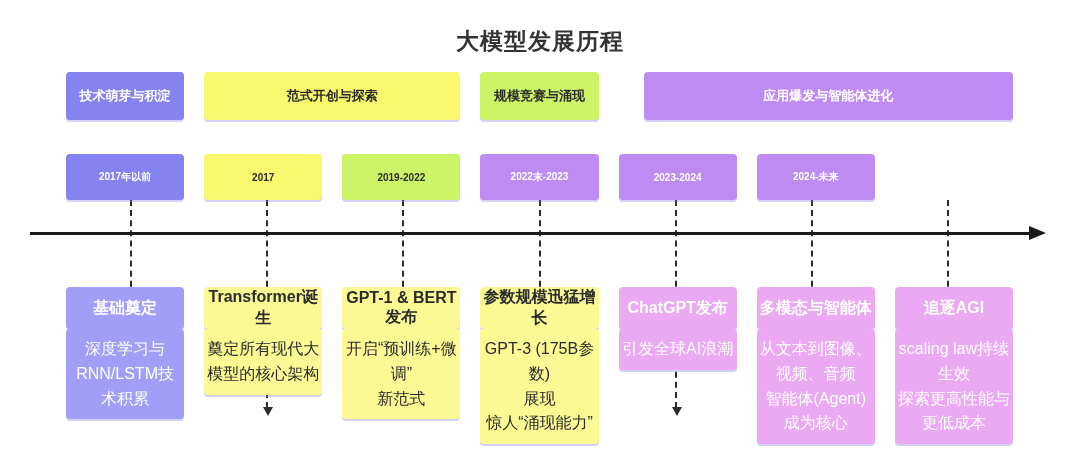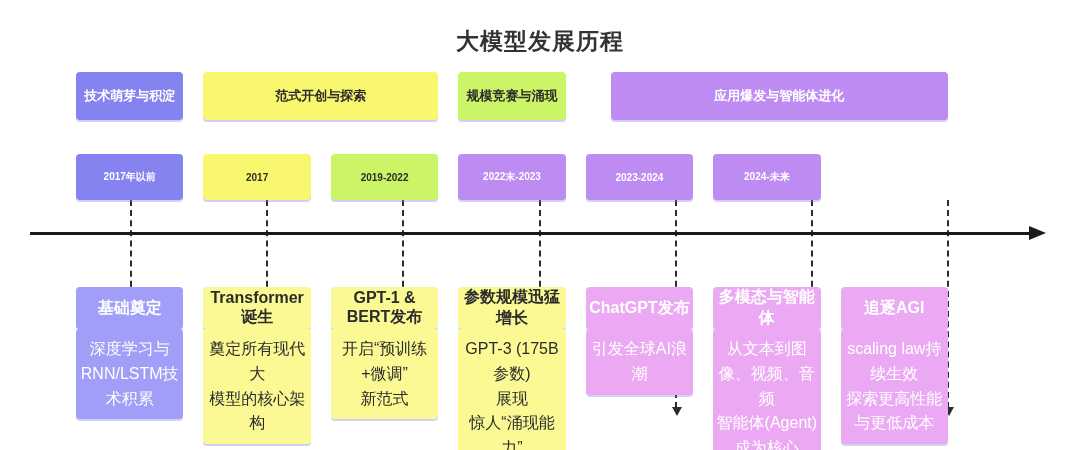--- a/index.html
+++ b/index.html
@@ -18,22 +18,22 @@
     width: 100%;
     text-align: center;
     font-size: 23px;
     font-weight: bold;
     color: #333333;
     letter-spacing: 1px;
   }
   
   .row {
     position: absolute;
-    left: 76px;
-    width: 872px;
+    left: 66px;
+    width: 947px;
     display: grid;
     grid-template-columns: repeat(7, 1fr);
     column-gap: 20px;
     z-index: 3;
   }
   .row-phases { top: 72px;  height: 48px; }
   .row-years  { top: 154px; height: 46px; }
   .row-events { top: 287px; height: 33px; }
   .row-descs  { top: 329px; align-items: start; }
 

